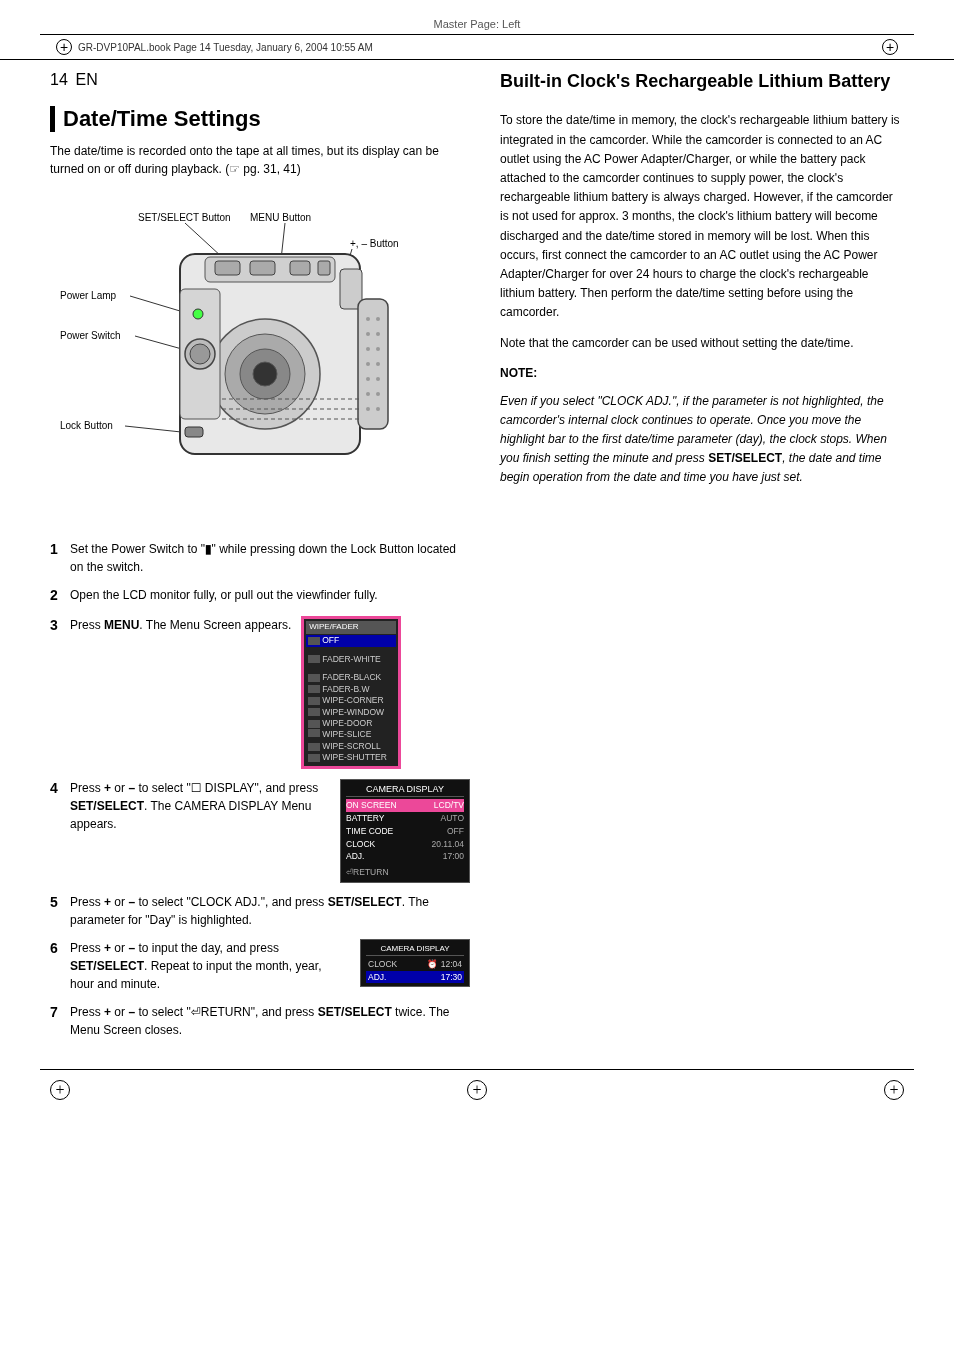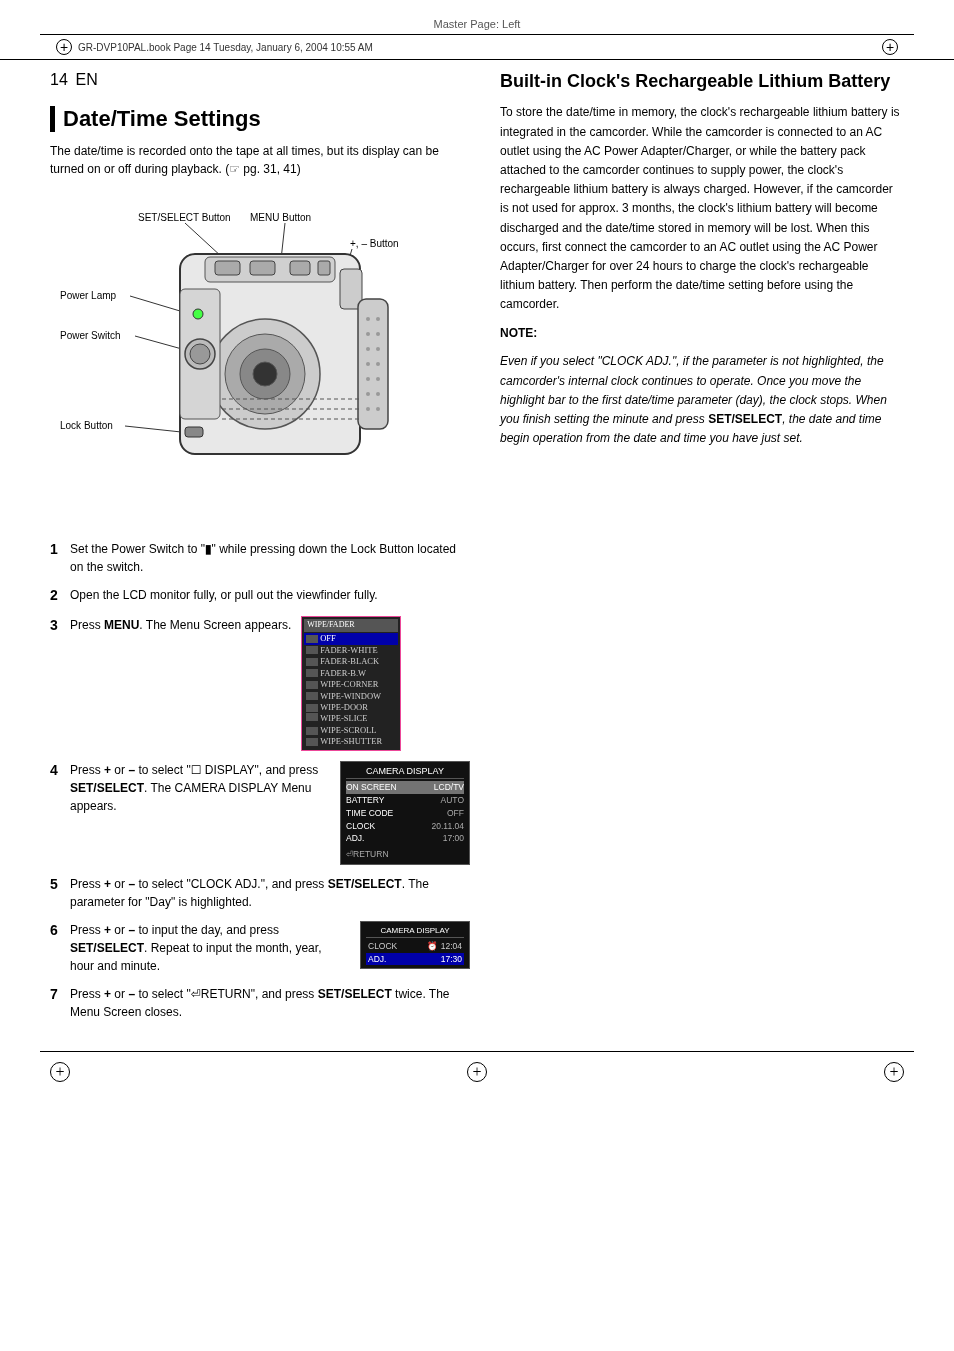--- a/index.html
+++ b/index.html
@@ -140,21 +140,21 @@
 
     .step-text strong, .bold {
       font-weight: bold;
     }
 
     
     .section-title-right {
       font-size: 18px;
       font-weight: bold;
       font-family: Arial, sans-serif;
-      margin-bottom: 10px;
+      margin-bottom: 18px;
       line-height: 1.3;
     }
 
     .body-text {
       font-family: Arial, sans-serif;
       font-size: 12px;
       line-height: 1.6;
       margin-bottom: 12px;
     }
 
@@ -205,24 +205,24 @@
     .clearfix::after {
       content: '';
       display: block;
       clear: both;
     }
 
     .wipe-menu {
       background: #222;
       color: #fff;
       font-size: 8.5px;
-      font-family: Liberation Serif, serif;
+      font-family: Liberation Sans, sans-serif;
       padding: 2px;
       width: 100px;
-      border: 1px solid #ec4899;
+      border: 3px solid #ec4899;
       line-height: 1.35;
     }
 
     .camera-display-menu {
       background: #111;
       color: #fff;
       font-size: 8.5px;
       font-family: Arial, sans-serif;
       padding: 3px 5px;
       width: 130px;
@@ -233,21 +233,21 @@
       text-align: center;
       font-size: 9px;
       margin-bottom: 2px;
       border-bottom: 1px solid #555;
     }
     .cdm-row {
       display: flex;
       justify-content: space-between;
     }
     .cdm-row.hl {
-      background: #737373;
+      background: #ec4899;
     }
 
     .camera-display-small {
       background: #111;
       color: #fff;
       font-size: 8.5px;
       font-family: Arial, sans-serif;
       padding: 3px 5px;
       width: 110px;
       border: 1px solid #555;
@@ -371,21 +371,21 @@
       </div>
 
       <div class="step-item">
         <div class="step-number">3</div>
         <div class="step-text">
           <div style="display:flex; align-items:flex-start; gap:10px;">
             <span>Press <strong>MENU</strong>. The Menu Screen appears.</span>
             <div class="wipe-menu" style="flex-shrink:0;">
               <div style="background:#555; color:#fff; font-size:8px; padding:1px 3px; text-align:left; margin-bottom:1px;">WIPE/FADER</div>
               <div style="display:flex; align-items:center; gap:2px; padding:0 2px; background:#00a; color:#fff;"><span style="width:12px;height:8px;background:#555;display:inline-block;font-size:6px;"></span> OFF</div>
-              <div style="display:flex; align-items:center; gap:2px; padding:0 2px; color:#ccc;"><span style="width:12px;height:8px;background:#555;display:inline-block;"></span> FADER-WHITE</div>
+              <div style="display:flex; align-items:center; gap:2px; padding:7px 2px; color:#ccc;"><span style="width:12px;height:8px;background:#555;display:inline-block;"></span> FADER-WHITE</div>
               <div style="display:flex; align-items:center; gap:2px; padding:0 2px; color:#ccc;"><span style="width:12px;height:8px;background:#555;display:inline-block;"></span> FADER-BLACK</div>
               <div style="display:flex; align-items:center; gap:2px; padding:0 2px; color:#ccc;"><span style="width:12px;height:8px;background:#555;display:inline-block;"></span> FADER-B.W</div>
               <div style="display:flex; align-items:center; gap:2px; padding:0 2px; color:#ccc;"><span style="width:12px;height:8px;background:#555;display:inline-block;"></span> WIPE-CORNER</div>
               <div style="display:flex; align-items:center; gap:2px; padding:0 2px; color:#ccc;"><span style="width:12px;height:8px;background:#555;display:inline-block;"></span> WIPE-WINDOW</div>
               <div style="display:flex; align-items:center; gap:2px; padding:0 2px; color:#ccc;"><span style="width:12px;height:8px;background:#555;display:inline-block;"></span> WIPE-DOOR</div>
               <div style="display:flex; align-items:flex-start; gap:2px; padding:0 2px; color:#ccc;"><span style="width:12px;height:8px;background:#555;display:inline-block;"></span> WIPE-SLICE</div>
               <div style="display:flex; align-items:center; gap:2px; padding:0 2px; color:#ccc;"><span style="width:12px;height:8px;background:#555;display:inline-block;"></span> WIPE-SCROLL</div>
               <div style="display:flex; align-items:center; gap:2px; padding:0 2px; color:#ccc;"><span style="width:12px;height:8px;background:#555;display:inline-block;"></span> WIPE-SHUTTER</div>
             </div>
           </div>
@@ -463,20 +463,23 @@
   </div>
 
   <div class="right-column">
 
     <div class="section-title-right">Built-in Clock's Rechargeable Lithium Battery</div>
 
     <div class="body-text">
       To store the date/time in memory, the clock's rechargeable lithium battery is integrated in the camcorder. While the camcorder is connected to an AC outlet using the AC Power Adapter/Charger, or while the battery pack attached to the camcorder continues to supply power, the clock's rechargeable lithium battery is always charged. However, if the camcorder is not used for approx. 3 months, the clock's lithium battery will become discharged and the date/time stored in memory will be lost. When this occurs, first connect the camcorder to an AC outlet using the AC Power Adapter/Charger for over 24 hours to charge the clock's rechargeable lithium battery. Then perform the date/time setting before using the camcorder.
     </div>
 
+    <div class="body-text">
+      Note that the camcorder can be used without setting the date/time.
+    </div>
 
     <div class="note-label">NOTE:</div>
 
     <div class="note-text">
       Even if you select "CLOCK ADJ.", if the parameter is not highlighted, the camcorder's internal clock continues to operate. Once you move the highlight bar to the first date/time parameter (day), the clock stops. When you finish setting the minute and press <strong>SET/SELECT</strong>, the date and time begin operation from the date and time you have just set.
     </div>
 
   </div>
 
 </div>

